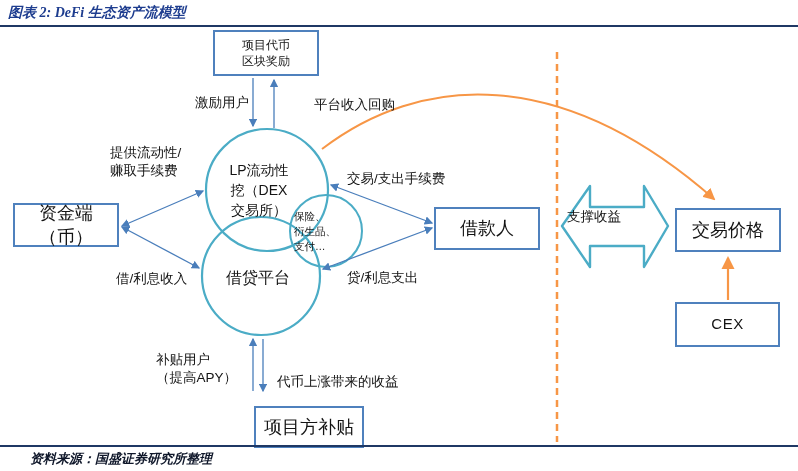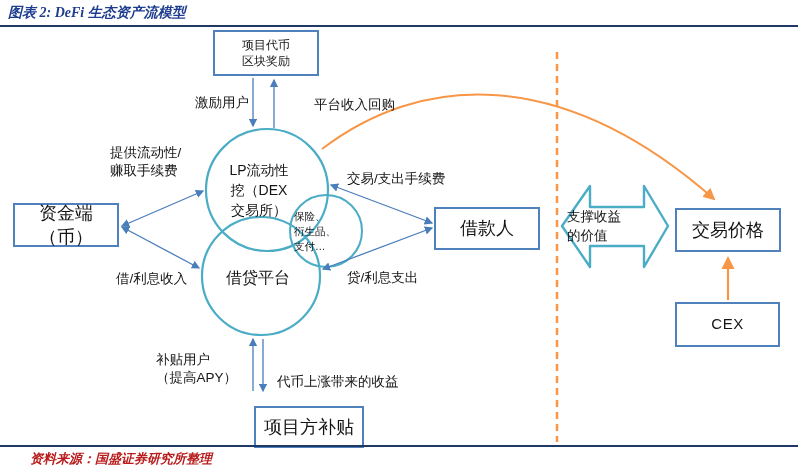--- a/index.html
+++ b/index.html
@@ -2,21 +2,21 @@
 <html><head>
 <meta charset="utf-8">
 <style>
   html,body{margin:0;padding:0;background:#fff;}
   .page{position:relative;width:798px;height:471px;background:#fff;overflow:hidden;
         font-family:"Liberation Sans",sans-serif;color:#141414;}
   .rule{position:absolute;left:0;width:798px;height:2px;background:#1f3864;}
   .title{position:absolute;left:8px;top:4px;font-family:"Liberation Serif",serif;
          font-style:italic;font-weight:bold;font-size:14px;color:#1e3d8f;white-space:nowrap;}
   .source{position:absolute;left:30px;top:450px;font-family:"Liberation Serif",serif;
-          font-style:italic;font-weight:bold;font-size:13px;color:#b91c1c;white-space:nowrap;}
+          font-style:italic;font-weight:bold;font-size:13px;color:#0f172a;white-space:nowrap;}
   svg.layer{position:absolute;left:0;top:0;}
   .box{position:absolute;border:2px solid #4f81bd;background:#fff;display:flex;
        flex-direction:column;align-items:center;justify-content:center;
        font-size:18px;line-height:1.35;text-align:center;box-sizing:border-box;}
   .clabel{position:absolute;display:flex;flex-direction:column;align-items:center;
           justify-content:center;text-align:center;pointer-events:none;}
   .elabel{position:absolute;font-size:13.5px;white-space:nowrap;}
   .elabel.center{text-align:left;}
   .cex{font-size:15px;letter-spacing:.5px;text-align:center;}
 </style>
@@ -120,19 +120,18 @@
 
   <div class="elabel center" style="left:156px;top:351px;width:104px;line-height:18px;">
     <div>补贴用户</div>
     <div>（提高APY）</div>
   </div>
 
   <div class="elabel" style="left:277px;top:373px;">代币上涨带来的收益</div>
 
   <div class="elabel center" style="left:567px;top:207px;width:100px;line-height:19px;">
     <div>支撑收益</div>
-    <div>的价值</div>
   </div>
 
   <div class="rule" style="top:445px"></div>
   <div class="source">资料来源：国盛证券研究所整理</div>
 
 </div>
 
 </body></html>

